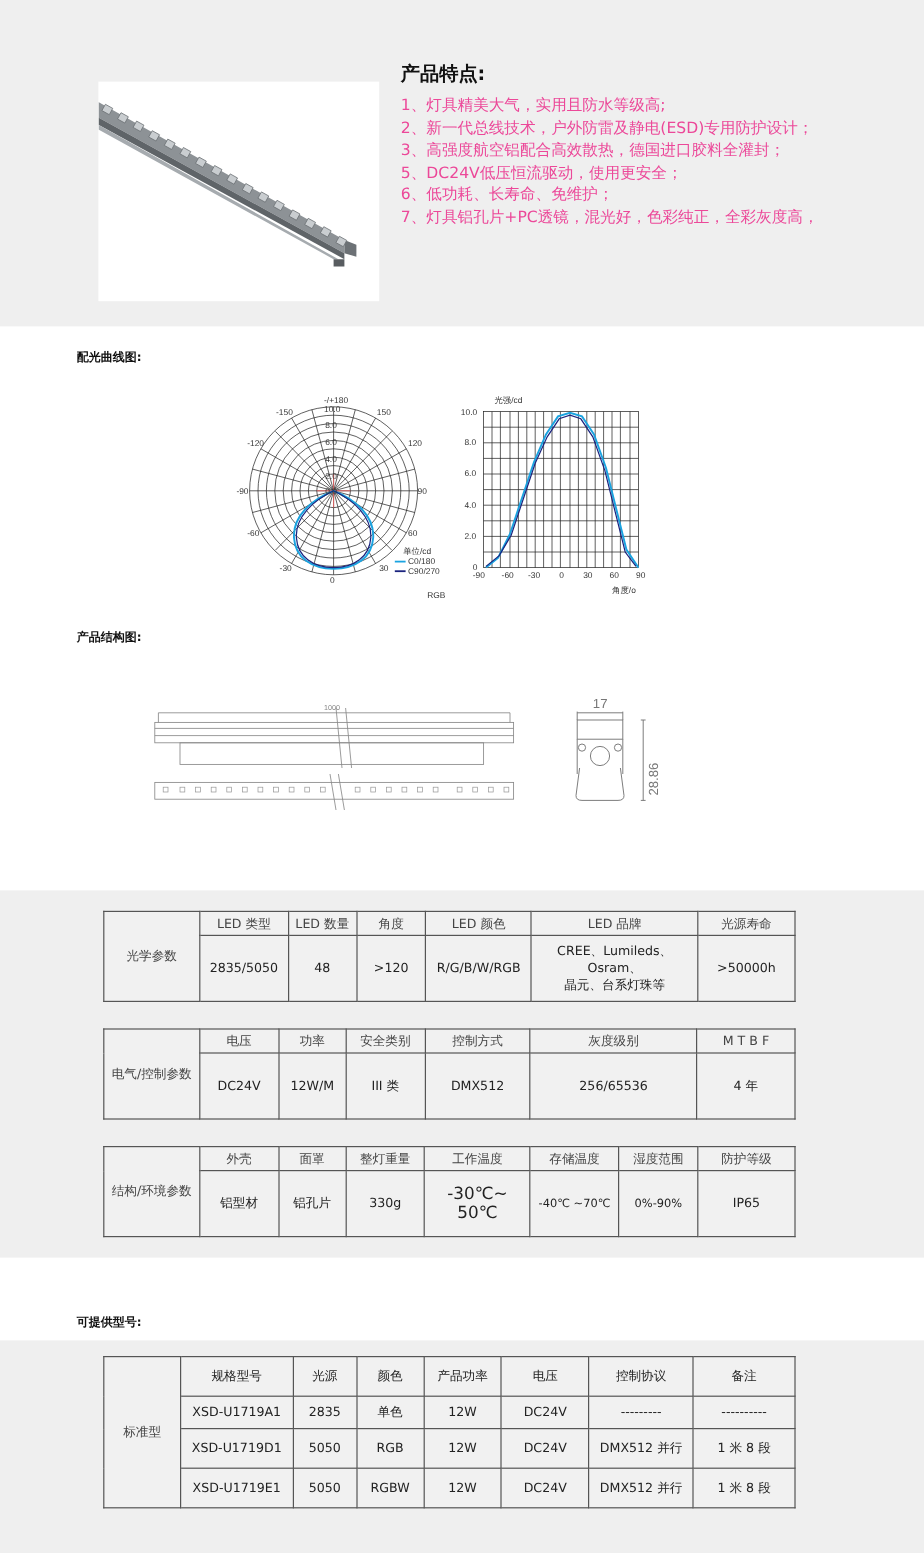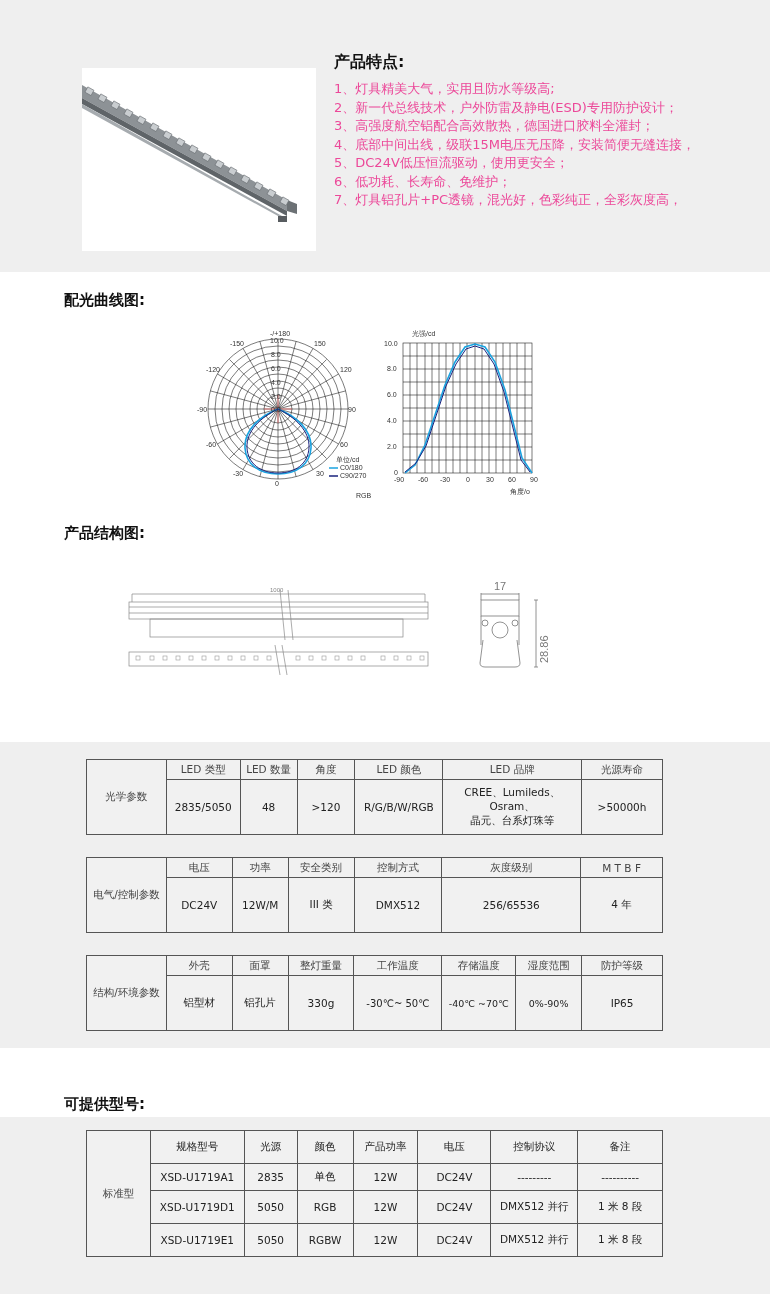--- a/index.html
+++ b/index.html
@@ -1,19 +1,19 @@
 <!DOCTYPE html>
 <html><head>
 <meta charset="utf-8">
 <style>
   * { box-sizing: border-box; margin: 0; padding: 0; }
   body { width: 770px; height: 1294px; background: #ffffff; font-family: "DejaVu Sans", sans-serif; color: #333; position: relative; overflow: hidden; }
   .abs { position: absolute; }
   .band { position: absolute; left: 0; width: 770px; background: #efefef; }
-  .heading { position: absolute; font-weight: bold; font-size: 15px; color: #111; }
+  .heading { position: absolute; font-weight: bold; font-size: 10px; color: #111; }
   .feature-list { position: absolute; left: 334px; top: 80px; font-size: 13px; line-height: 18.5px; color: #ec4899; }
   .feature-list div { white-space: nowrap; }
   .feature-list .cont { padding-left: 18px; }
   .product-img { position: absolute; left: 82px; top: 68px; width: 234px; height: 183px; background: #fff; overflow: hidden; }
   table.spec { position: absolute; left: 86px; border-collapse: collapse; font-size: 10.5px; color: #222; background: #f1f1f1; }
   table.spec td { border: 1px solid #555; text-align: center; vertical-align: middle; padding: 0 2px; }
   table.spec td.rowhead { color: #444; margin-left: 30px; }
   table.spec tr.hdr td { height: 20px; color: #444; }
   .chart-label { font-size: 7px; fill: #333; font-family: "Liberation Sans", sans-serif; }
 </style>
@@ -48,21 +48,20 @@
       <rect x="199" y="130" width="7" height="6" transform="rotate(29 202 133)"></rect>
     </g>
   </svg>
 </div>
 
 <div class="heading" style="left:334px;top:52px;font-size:16px;">产品特点:</div>
 <div class="feature-list">
   <div>1、灯具精美大气，实用且防水等级高;</div>
   <div>2、新一代总线技术，户外防雷及静电(ESD)专用防护设计；</div>
   <div>3、高强度航空铝配合高效散热，德国进口胶料全灌封；</div>
-  <div>4、底部中间出线，级联15M电压无压降，安装简便无缝连接，</div>
   <div>5、DC24V低压恒流驱动，使用更安全；</div>
   <div>6、低功耗、长寿命、免维护；</div>
   <div>7、灯具铝孔片+PC透镜，混光好，色彩纯正，全彩灰度高，</div>
 </div>
 
 <div class="heading" style="left:64px;top:291px;">配光曲线图:</div>
 
 <svg class="abs" style="left:190px;top:320px;" width="190" height="190" viewBox="0 0 190 190">
   <g fill="none" stroke="#222" stroke-width="0.6">
     <circle cx="88" cy="89" r="70"></circle>
@@ -316,21 +315,21 @@
     <td>整灯重量</td>
     <td>工作温度</td>
     <td>存储温度</td>
     <td>湿度范围</td>
     <td>防护等级</td>
   </tr>
   <tr style="height:55px;">
     <td>铝型材</td>
     <td>铝孔片</td>
     <td>330g</td>
-    <td style="font-size:10px;">-30℃~ 50℃</td>
+    <td style="font-size:14px;">-30℃~ 50℃</td>
     <td style="font-size:9.5px;">-40℃  ~70℃</td>
     <td style="font-size:9.5px;text-align:center;">0%-90%</td>
     <td>IP65</td>
   </tr>
 </tbody>
   </table>
 
 <div class="heading" style="left:64px;top:1095px;">可提供型号:</div>
 <div class="band" style="top:1117px;height:177px;"></div>
 

